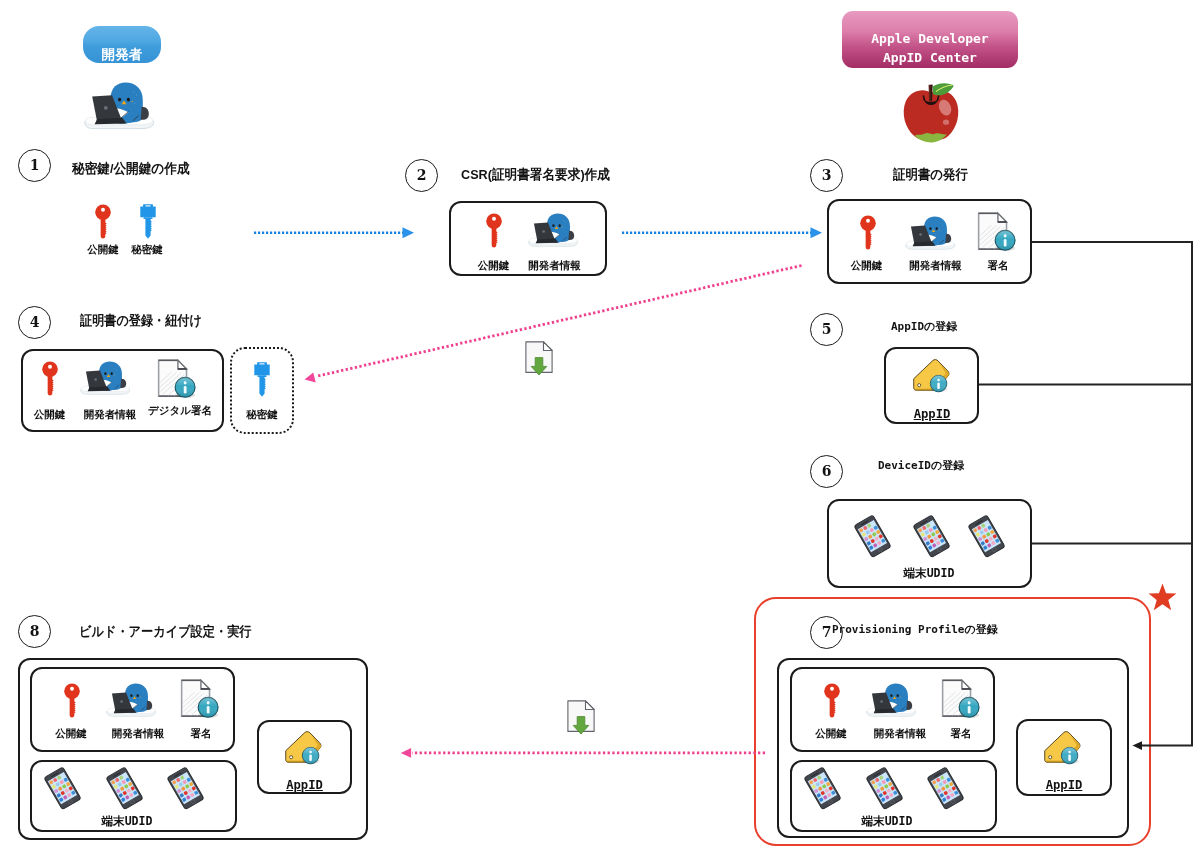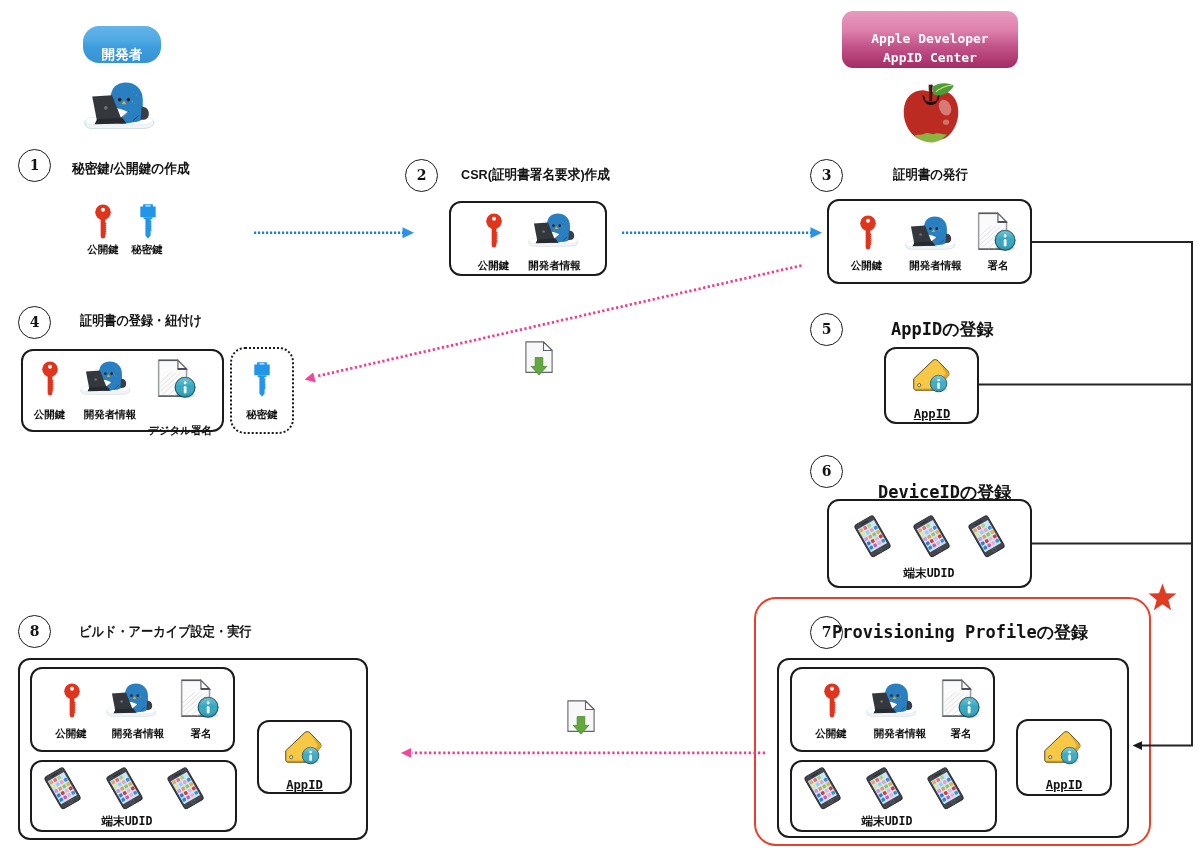--- a/index.html
+++ b/index.html
@@ -20,21 +20,21 @@
             background:linear-gradient(180deg,#e79ac0 0%,#dd7fab 35%,#c35489 62%,#a32c65 100%);
             font-family:"DejaVu Sans Mono",monospace;letter-spacing:0;line-height:18.6px;padding-top:18px;box-sizing:border-box;}
 
   
   .stepnum{position:absolute;width:33px;height:33px;border:1.8px solid #1b1b1b;
            border-radius:50%;display:flex;align-items:center;justify-content:center;
            font-size:14px;font-weight:bold;color:#131313;box-sizing:border-box;
            font-family:"DejaVu Serif",serif;padding-bottom:1px;}
   .steptitle{position:absolute;font-size:13.6px;font-weight:bold;color:#131313;
              white-space:nowrap;line-height:1;transform:scaleX(0.93);transform-origin:0 0;}
-  .steptitle.mono{font-family:"DejaVu Sans Mono",monospace;letter-spacing:0;font-size:17px;transform:none;}
+  .steptitle.mono{font-family:"DejaVu Sans Mono",monospace;letter-spacing:0;font-size:11px;transform:none;}
   .sans{font-family:"Liberation Sans","DejaVu Sans",sans-serif;}
 
   
   .rbox{position:absolute;box-sizing:border-box;border:2.2px solid #1b1b1b;
         border-radius:12px;background:#fff;}
   .rbox-dash{position:absolute;box-sizing:border-box;border:2.2px dotted #1b1b1b;
         border-radius:15px;background:#fff;}
   .rbox-red{position:absolute;box-sizing:border-box;border:2px solid #e8402c;
         border-radius:22px;background:#fff;}
   .cap{position:absolute;font-size:10.5px;font-weight:bold;color:#121212;
@@ -270,37 +270,37 @@
     <use href="#g-key-red"></use>
   </svg>
 <span class="cap" style="left:49.5px;top:409px">公開鍵</span>
 <svg class="abs" style="left:80px;top:359px" width="50" height="37" viewBox="0 0 70 52">
     <use href="#g-penguin"></use>
   </svg>
 <span class="cap" style="left:110px;top:409px">開発者情報</span>
 <svg class="abs" style="left:157px;top:358px" width="40" height="41" viewBox="0 0 39 38">
     <use href="#g-doc-info"></use>
   </svg>
-<span class="cap" style="left:180px;top:425px">デジタル署名</span>
+<span class="cap" style="left:180px;top:405px">デジタル署名</span>
 <div class="rbox-dash" style="left:230px;top:347px;width:64px;height:87px"></div>
 <svg class="abs" style="left:254px;top:362px" width="16" height="35" viewBox="0 0 16 35">
     <use href="#g-key-blue"></use>
   </svg>
 <span class="cap" style="left:262px;top:409px">秘密鍵</span>
 
 <div class="stepnum" style="left:810px;top:313px">5</div>
 <div class="steptitle mono" style="left:891px;top:321px">AppIDの登録</div>
 <div class="rbox" style="left:884px;top:347px;width:95px;height:77px"></div>
 <svg class="abs" style="left:911px;top:357px" width="40" height="38" viewBox="0 0 66 58">
     <use href="#g-appid"></use>
   </svg>
 <span class="cap cap-mono" style="left:932px;top:408px">AppID</span>
 
 <div class="stepnum" style="left:810px;top:455px">6</div>
-<div class="steptitle mono" style="left:878px;top:484px">DeviceIDの登録</div>
+<div class="steptitle mono" style="left:878px;top:460px">DeviceIDの登録</div>
 <div class="rbox" style="left:827px;top:499px;width:205px;height:89px"></div>
 <svg class="abs" style="left:853px;top:514px" width="39" height="44.5" viewBox="-11.8 -4.8 57.5 65.5">
     <g transform="rotate(-30 17 28)">
       <use href="#g-phone"></use>
     </g>
   </svg>
 <svg class="abs" style="left:912px;top:514px" width="39" height="44.5" viewBox="-11.8 -4.8 57.5 65.5">
     <g transform="rotate(-30 17 28)">
       <use href="#g-phone"></use>
     </g>

